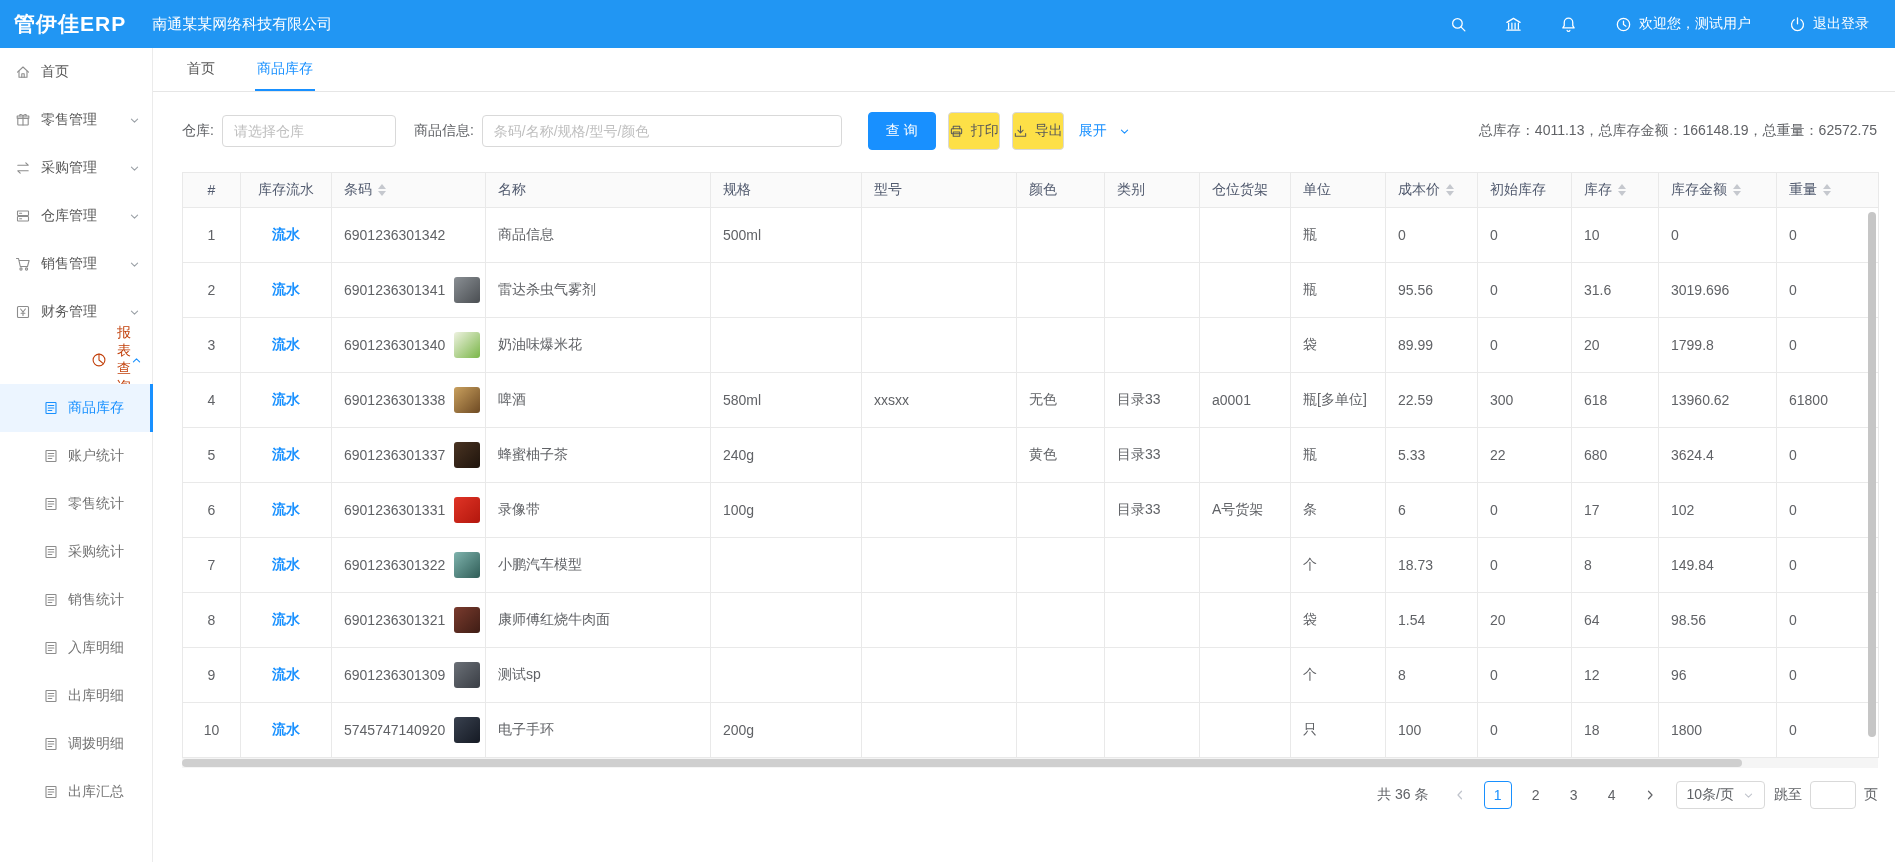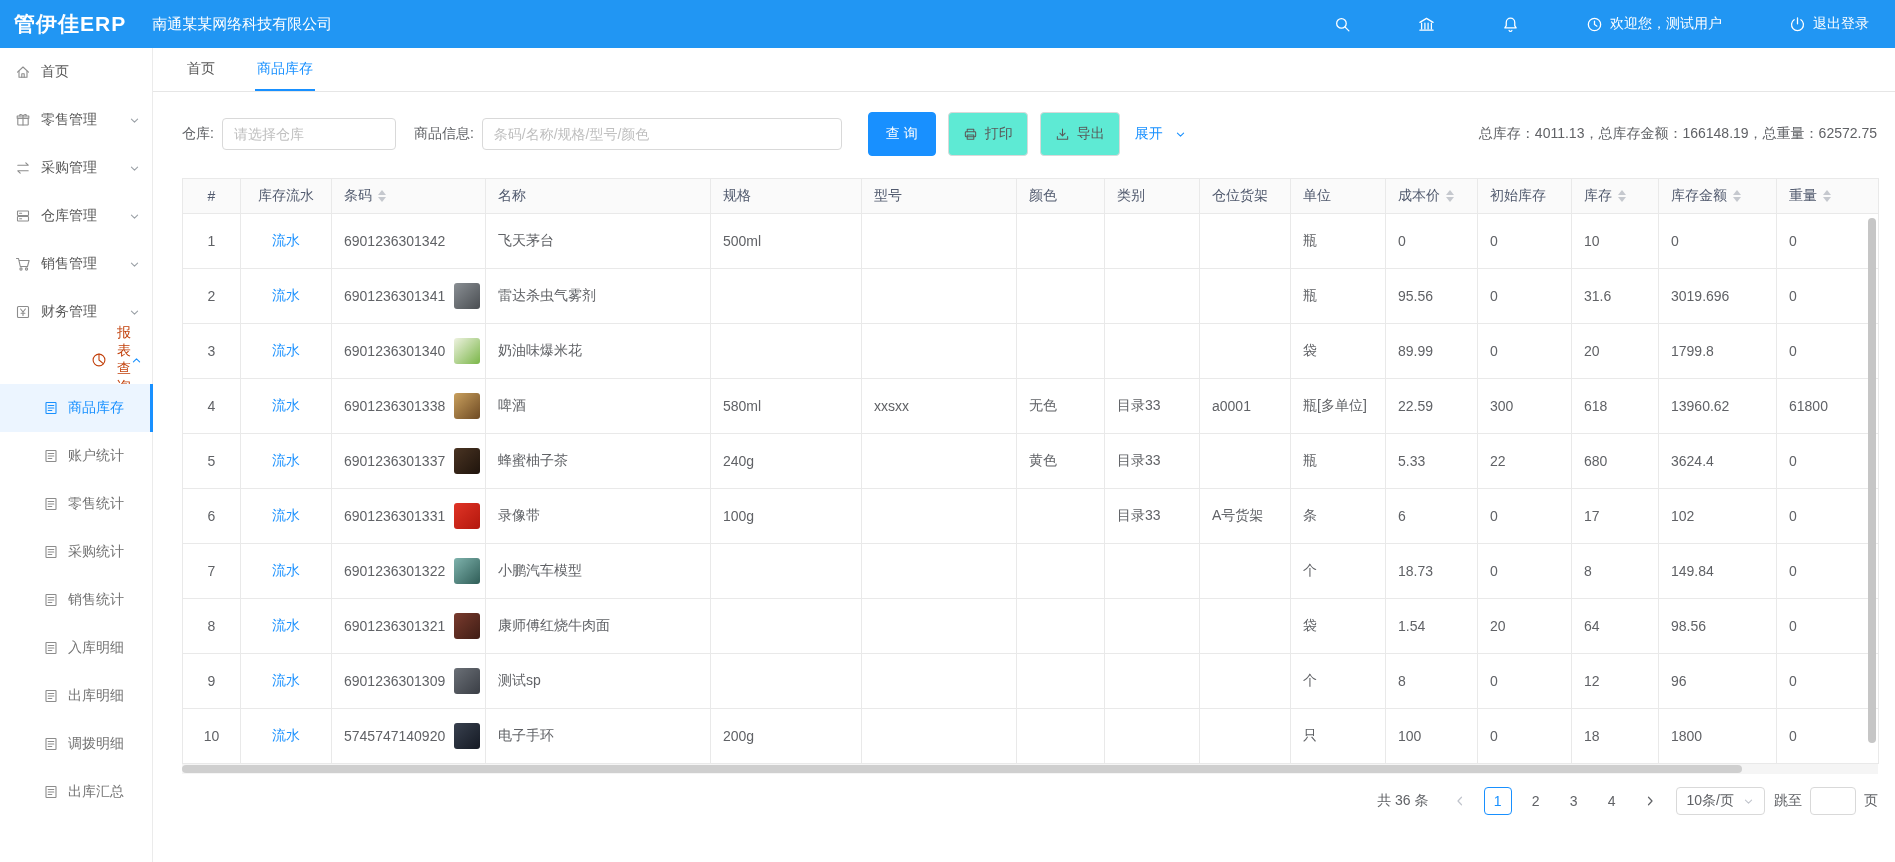--- a/index.html
+++ b/index.html
@@ -4,21 +4,21 @@
 <style>
   * { box-sizing: border-box; margin: 0; padding: 0; }
   html,body { width:1895px; height:862px; overflow:hidden; background:#fff;
     font-family:"Liberation Sans","DejaVu Sans",sans-serif; font-size:14px; color:#606266; }
 
   
   .app-header { position:absolute; top:0; left:0; width:1895px; height:48px;
     background:#2196f3; display:flex; align-items:center; color:#fff; z-index:20; }
   .logo { padding-left:14px; font-size:21px; font-weight:700; letter-spacing:1px; white-space:nowrap; }
   .company { margin-left:26px; font-size:15px; }
-  .header-right { margin-left:auto; display:flex; align-items:center; padding-right:26px;gap:29px; }
+  .header-right { margin-left:auto; display:flex; align-items:center; padding-right:26px; }
   .h-icon-btn { margin-left:38px; display:flex; align-items:center; cursor:pointer; color:#fff; }
   .h-group { margin-left:38px; display:flex; align-items:center; gap:7px; cursor:pointer; }
   .h-icon-btn svg, .h-group svg { width:17px; height:17px; display:block; }
 
   
   .sidebar { position:absolute; top:48px; left:0; bottom:0; width:153px;
     background:#fff; border-right:1px solid #ebebeb; }
   .menu-item { height:48px; display:flex; align-items:center; padding:0 12px 0 15px;
     color:#595959; cursor:pointer; }
   .menu-item .icn { color:#8c8c8c; }
@@ -50,43 +50,43 @@
 
   
   .filter-row { display:flex; align-items:center; }
   .f-label { color:#606266; margin-right:8px; white-space:nowrap; }
   .f-input { height:32px; border:1px solid #d9d9d9; border-radius:4px; padding:0 11px;
     font-size:14px; color:#606266; outline:none; font-family:inherit; }
   .f-input::placeholder { color:#bfbfbf; }
   .inp-warehouse { width:174px; }
   .inp-product { width:360px; margin-right:4px; }
   .gap18 { margin-left:18px; }
-  .btn { height:44px; border-radius:4px; font-size:14px; display:inline-flex; align-items:center;
+  .btn { height:38px; border-radius:4px; font-size:14px; display:inline-flex; align-items:center;
     justify-content:center; cursor:pointer; font-family:inherit; }
   .btn svg { width:15px; height:15px; margin-right:7px; }
   .btn-primary { background:#1890ff; color:#fff; border:1px solid #1890ff; padding:0 17px; margin-left:22px; }
-  .btn-plain { background:#5eead4; color:#595959; border:1px solid #d9d9d9; padding:0 14px; margin-left:12px; }
+  .btn-plain { background:#fde047; color:#595959; border:1px solid #d9d9d9; padding:0 0; margin-left:12px; }
   .expand-link { margin-left:15px; color:#1890ff; display:inline-flex; align-items:center; gap:12px; cursor:pointer; }
   .expand-link svg { width:11px; height:11px; }
   .totals { margin-left:auto; color:#606266; white-space:nowrap; }
 
   
   .table-wrap { position:relative; margin-top:22px; width:1696px; }
   table { border-collapse:collapse; table-layout:fixed; width:1696px; }
   th, td { border:1px solid #e9e9e9; font-weight:400; text-align:left;
     padding:0 12px; overflow:hidden; white-space:nowrap; }
   th { background:#fafafa; height:35px; color:#515a6e; }
   td { height:55px; color:#606266; }
   .c-center { text-align:center; }
   .th-in { display:inline-flex; align-items:center; }
   .sorter { display:inline-flex; flex-direction:column; margin-left:6px; }
   .sorter i { display:block; width:0; height:0; border-left:4px solid transparent; border-right:4px solid transparent; }
   .sorter .up { border-bottom:5px solid #c5c8ce; margin-bottom:2px; }
   .sorter .down { border-top:5px solid #c5c8ce; }
-  .link { color:#1890ff; cursor:pointer; text-decoration:none; }
+  .link { color:#1890ff; cursor:pointer; text-decoration:none;font-weight:bold; }
   .bc-wrap { display:flex; align-items:center; }
   .thumb { width:26px; height:26px; border-radius:3px; margin-left:9px; flex:0 0 auto; }
   .vscroll-thumb { position:absolute; right:2px; top:40px; width:8px; height:525px;
     background:#c6c6c6; border-radius:4px; }
   .hscroll { width:1696px; height:10px; background:#f5f5f5; position:relative; }
   .hscroll-thumb { position:absolute; left:0; top:1px; height:8px; width:1560px;
     background:#cfcfcf; border-radius:4px; }
 
   
   .pagination { display:flex; align-items:center; justify-content:flex-end;
@@ -470,21 +470,21 @@
           </thead>
         <tbody>
             <tr>
               <td class="c-center"><span>1</span></td>
               <td class="c-center"><a class="link">流水</a></td>
               <td>
                 <span class="bc-wrap">
                   <span>6901236301342</span>
                 </span>
               </td>
-              <td><span>飞天茅台</span></td>
+              <td><span>商品信息</span></td>
               <td><span>500ml</span></td>
               <td><span></span></td>
               <td><span></span></td>
               <td><span></span></td>
               <td><span></span></td>
               <td><span>瓶</span></td>
               <td><span>0</span></td>
               <td><span>0</span></td>
               <td><span>10</span></td>
               <td><span>0</span></td>

